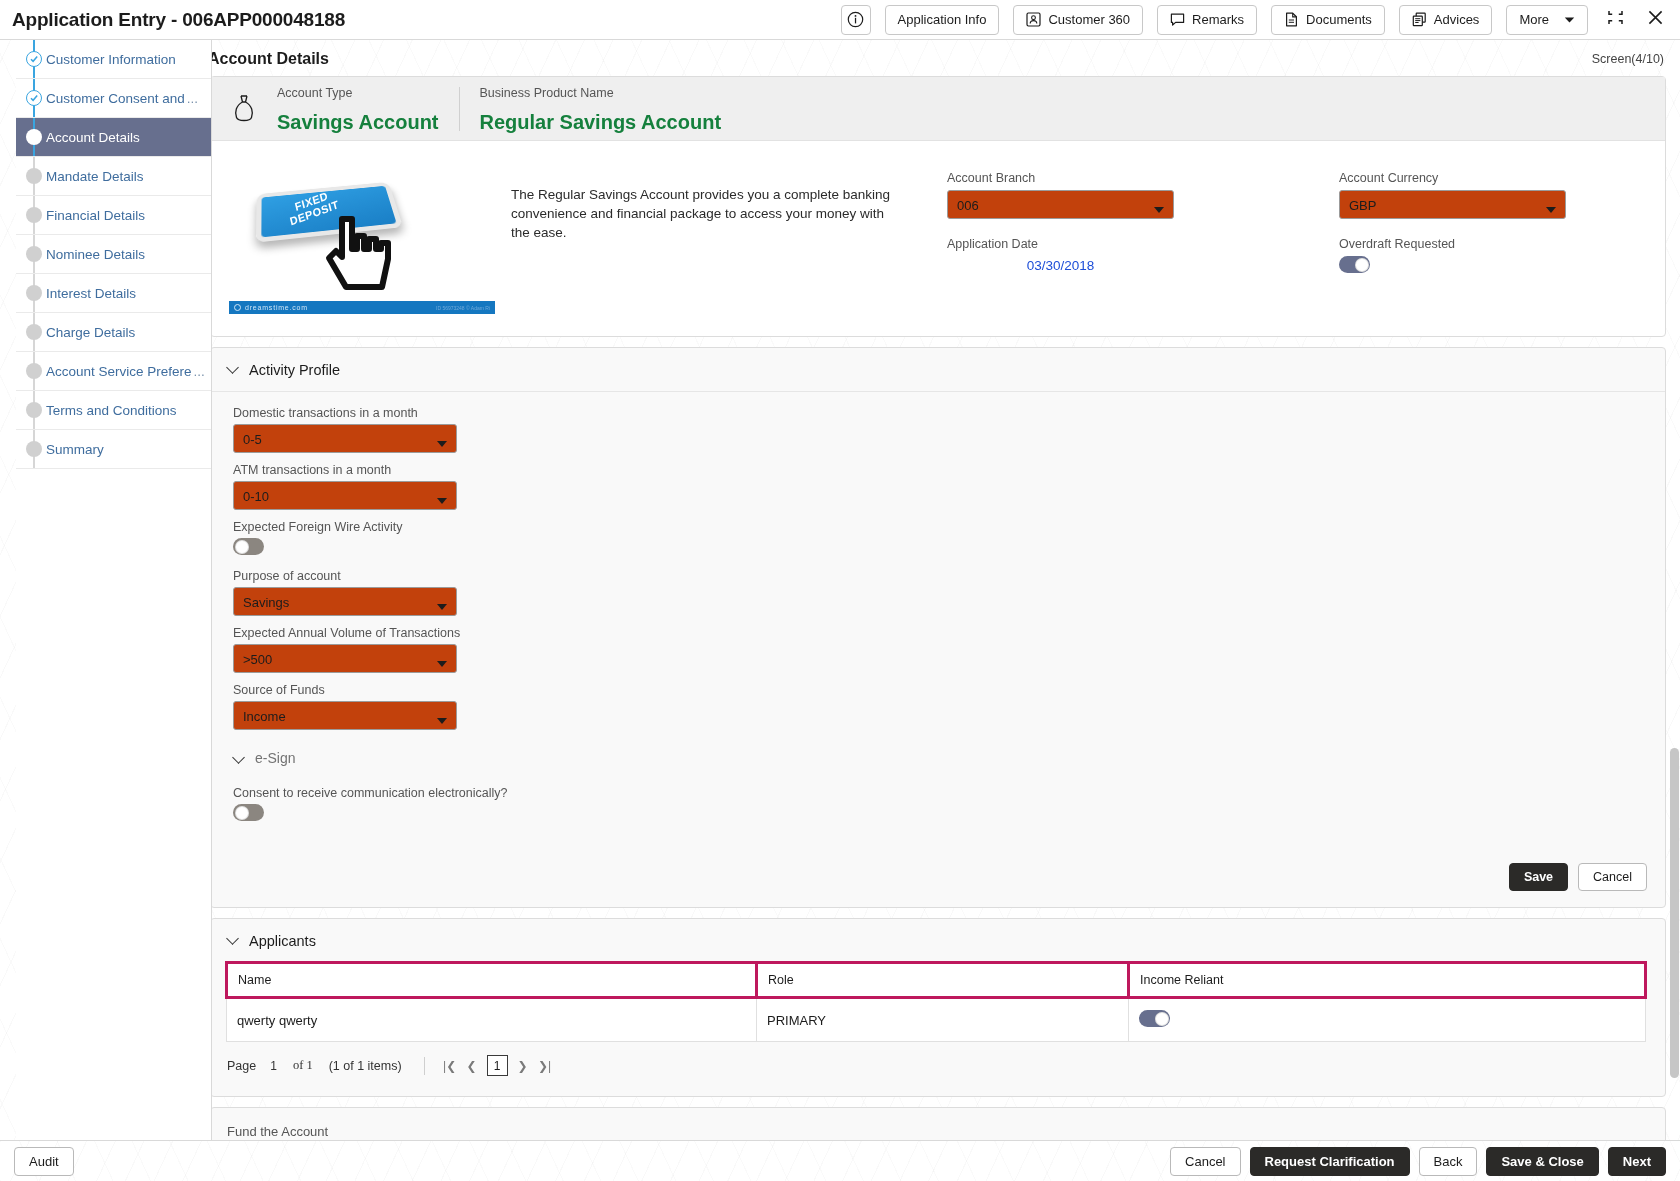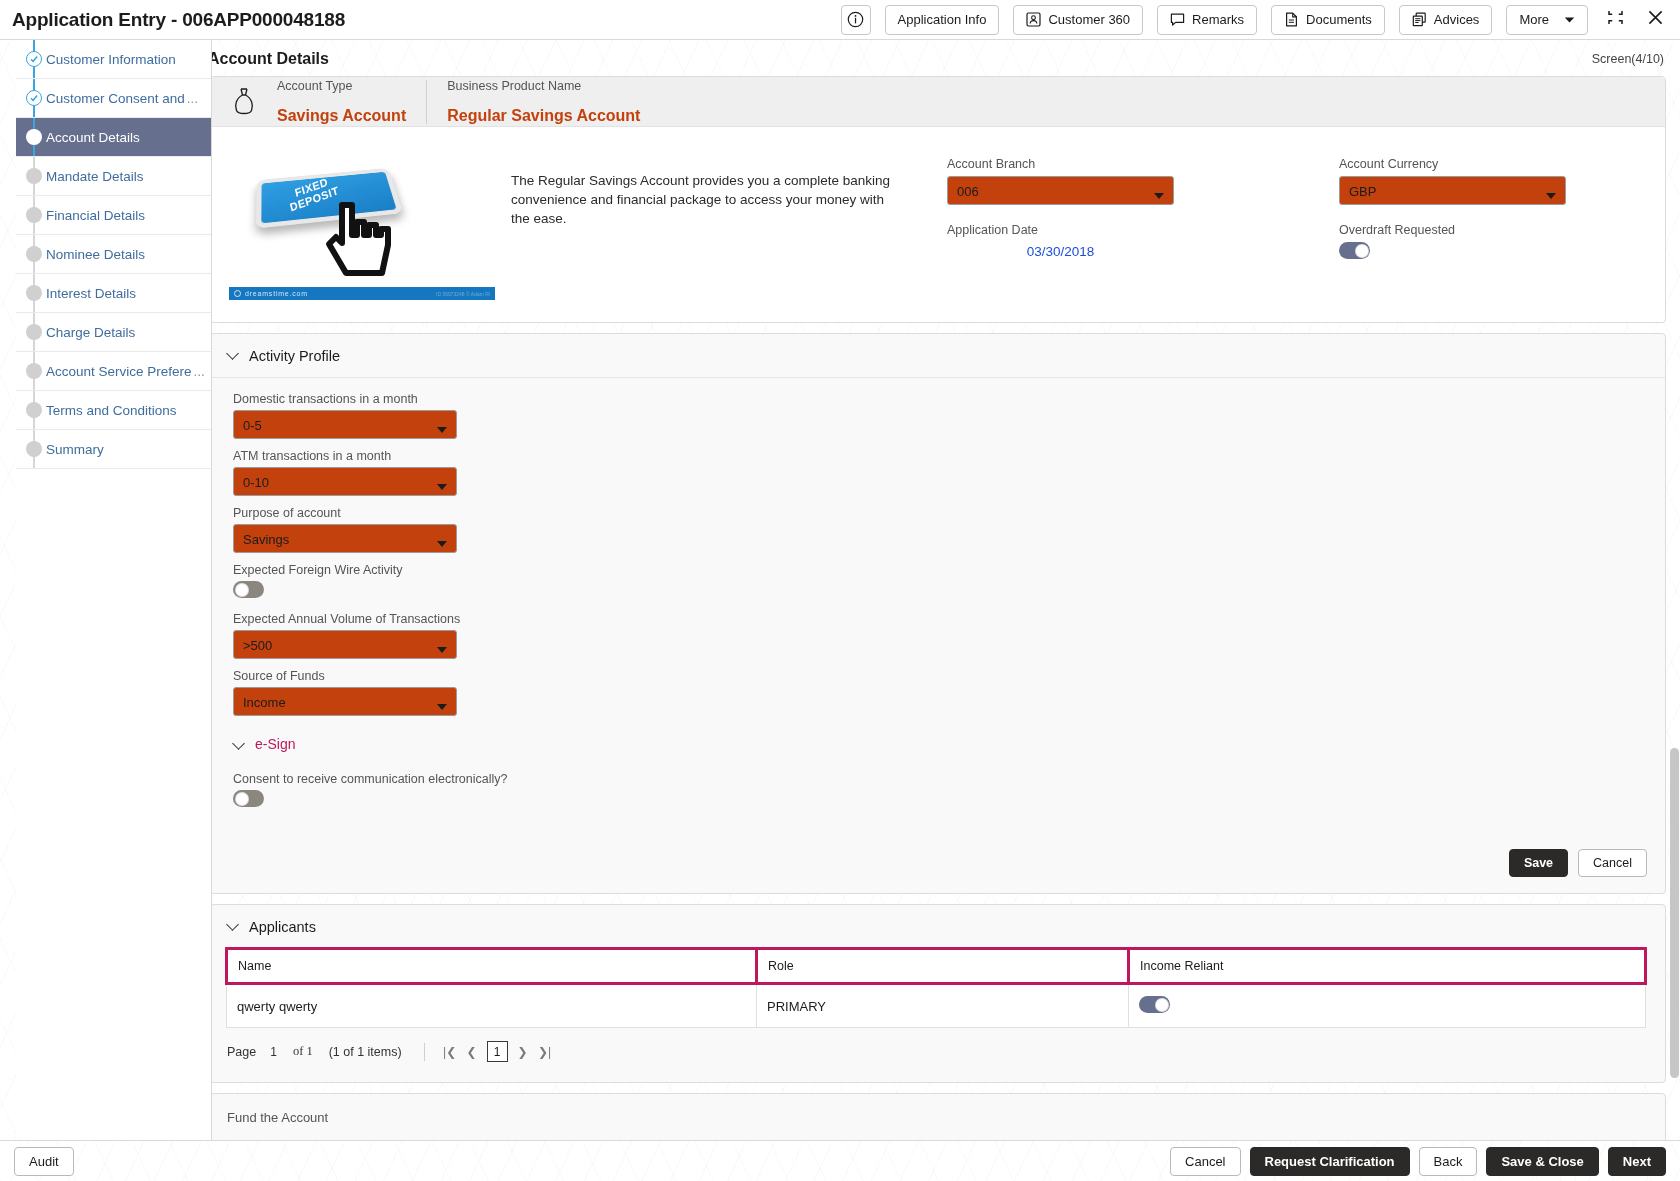--- a/index.html
+++ b/index.html
@@ -96,26 +96,26 @@
 
   .card {
     background: #ffffff; border: 1px solid #dcdcdc; border-radius: 4px;
     margin: 0 14px 10px 14px;
   }
   .card.gray { background: #f9f9f9; }
 
   
   .prod-strip {
     background: #efefef; border-bottom: 1px solid #e2e2e2;
-    display: flex; align-items: center; height: 50px; padding: 0 18px;
+    display: flex; align-items: center; height: 64px; padding: 0 18px;
   }
   .bag-icon { width: 30px; margin-right: 18px; display: flex; align-items: center; justify-content: center; }
   .prod-col { padding-right: 20px; }
   .prod-col .k { font-size: 12.5px; color: #555; line-height: 16px; }
-  .prod-col .v { font-size: 16px; font-weight: bold; color: #c2410c; line-height: 21px; margin-top: 11px; }
+  .prod-col .v { font-size: 20px; font-weight: bold; color: #15803d; line-height: 21px; margin-top: 11px; }
   .prod-div { width: 1px; height: 44px; background: #d0d0d0; margin: 0 20px 0 0; }
 
   .prod-body { display: flex; padding: 18px 18px 22px 14px; }
   .prod-img {
     width: 266px; height: 155px; flex: 0 0 266px; position: relative;
     background: #ffffff; overflow: hidden; margin-left: 4px;
   }
   .fd-btn {
     position: absolute; left: 28px; top: 22px; width: 140px; height: 58px;
     background: linear-gradient(170deg,#2f9fe3 0%, #1a7fc6 100%);
@@ -193,21 +193,21 @@
   }
   .sec-body { padding: 14px 18px 16px 22px; }
   .field-row { margin-bottom: 10px; }
   .field-row .flabel { margin-bottom: 4px; }
   .w224 { width: 224px; }
 
   .sub-head {
     display: flex; align-items: center; gap: 10px;
     padding: 10px 0 8px 0;
   }
-  .sub-head .ttl { font-size: 14px; color: #be185d; }
+  .sub-head .ttl { font-size: 14px; color: #737373; }
 
   .form-actions {
     display: flex; justify-content: flex-end; gap: 10px;
     padding: 12px 18px 16px 18px;
   }
   .btn {
     height: 28px; min-width: 56px; border-radius: 4px; font-size: 12.5px;
     display: inline-flex; align-items: center; justify-content: center;
     padding: 0 14px; cursor: pointer; white-space: nowrap;
   }
@@ -528,31 +528,31 @@
 
       <div class="field-row">
         <span class="flabel">ATM transactions in a month</span>
         <div class="select w224">
           <span>0-10</span>
           <span class="caret"></span>
         </div>
       </div>
 
       <div class="field-row">
+        <span class="flabel">Expected Foreign Wire Activity</span>
+        <div class="toggle off">
+          <span class="knob"></span>
+        </div>
+      </div>
+
+      <div class="field-row">
         <span class="flabel">Purpose of account</span>
         <div class="select w224">
           <span>Savings</span>
           <span class="caret"></span>
-        </div>
-      </div>
-
-      <div class="field-row">
-        <span class="flabel">Expected Foreign Wire Activity</span>
-        <div class="toggle off">
-          <span class="knob"></span>
         </div>
       </div>
 
       <div class="field-row">
         <span class="flabel">Expected Annual Volume of Transactions</span>
         <div class="select w224">
           <span>&gt;500</span>
           <span class="caret"></span>
         </div>
       </div>

